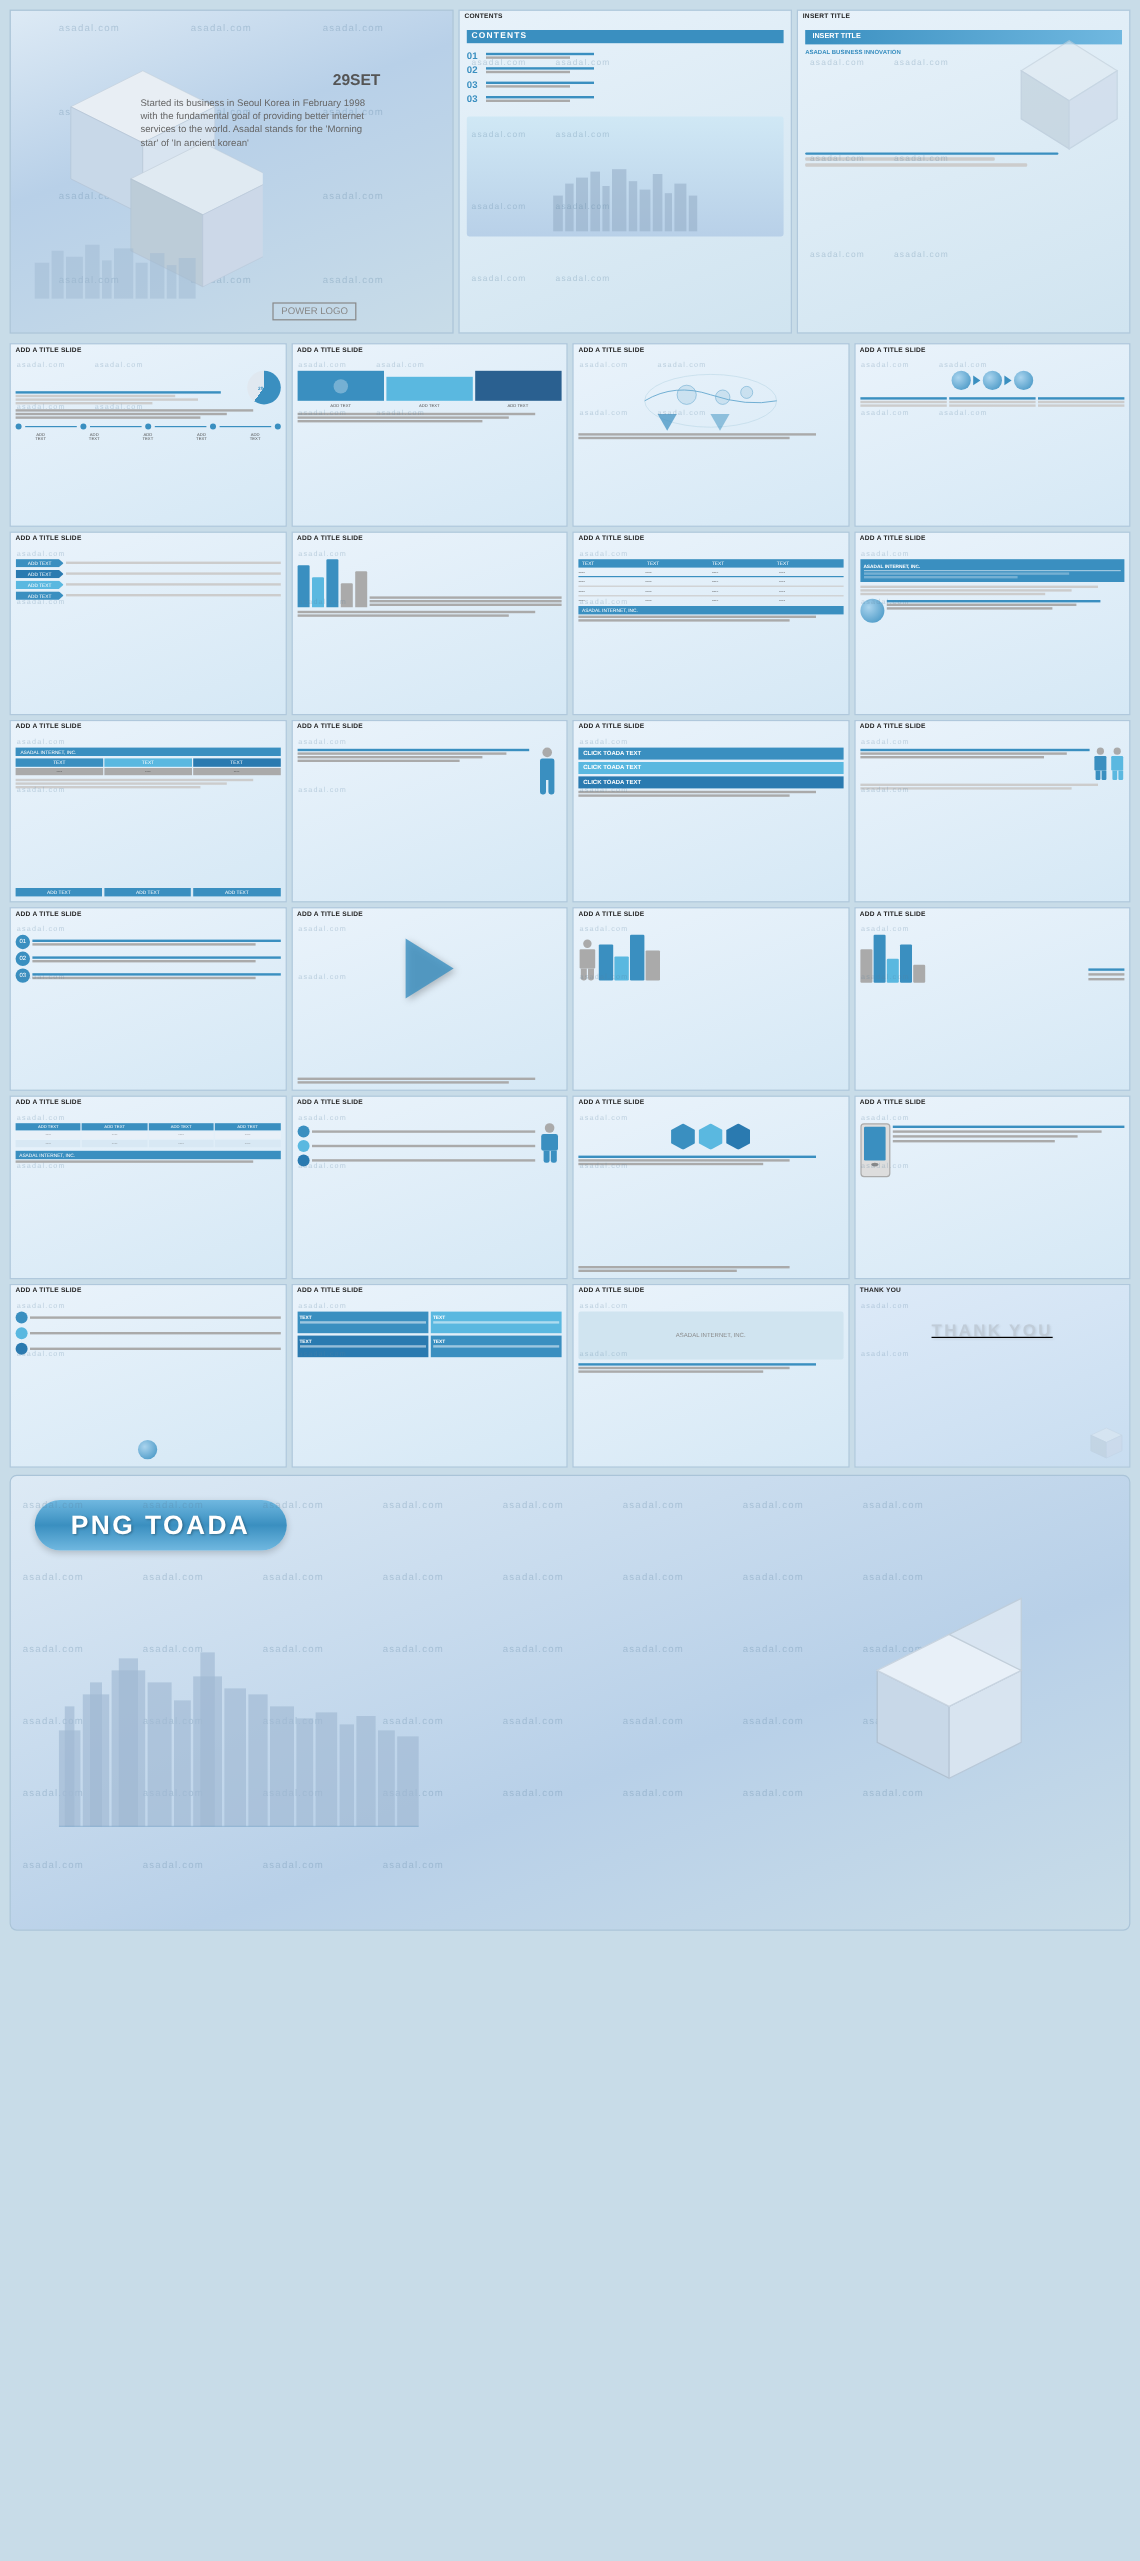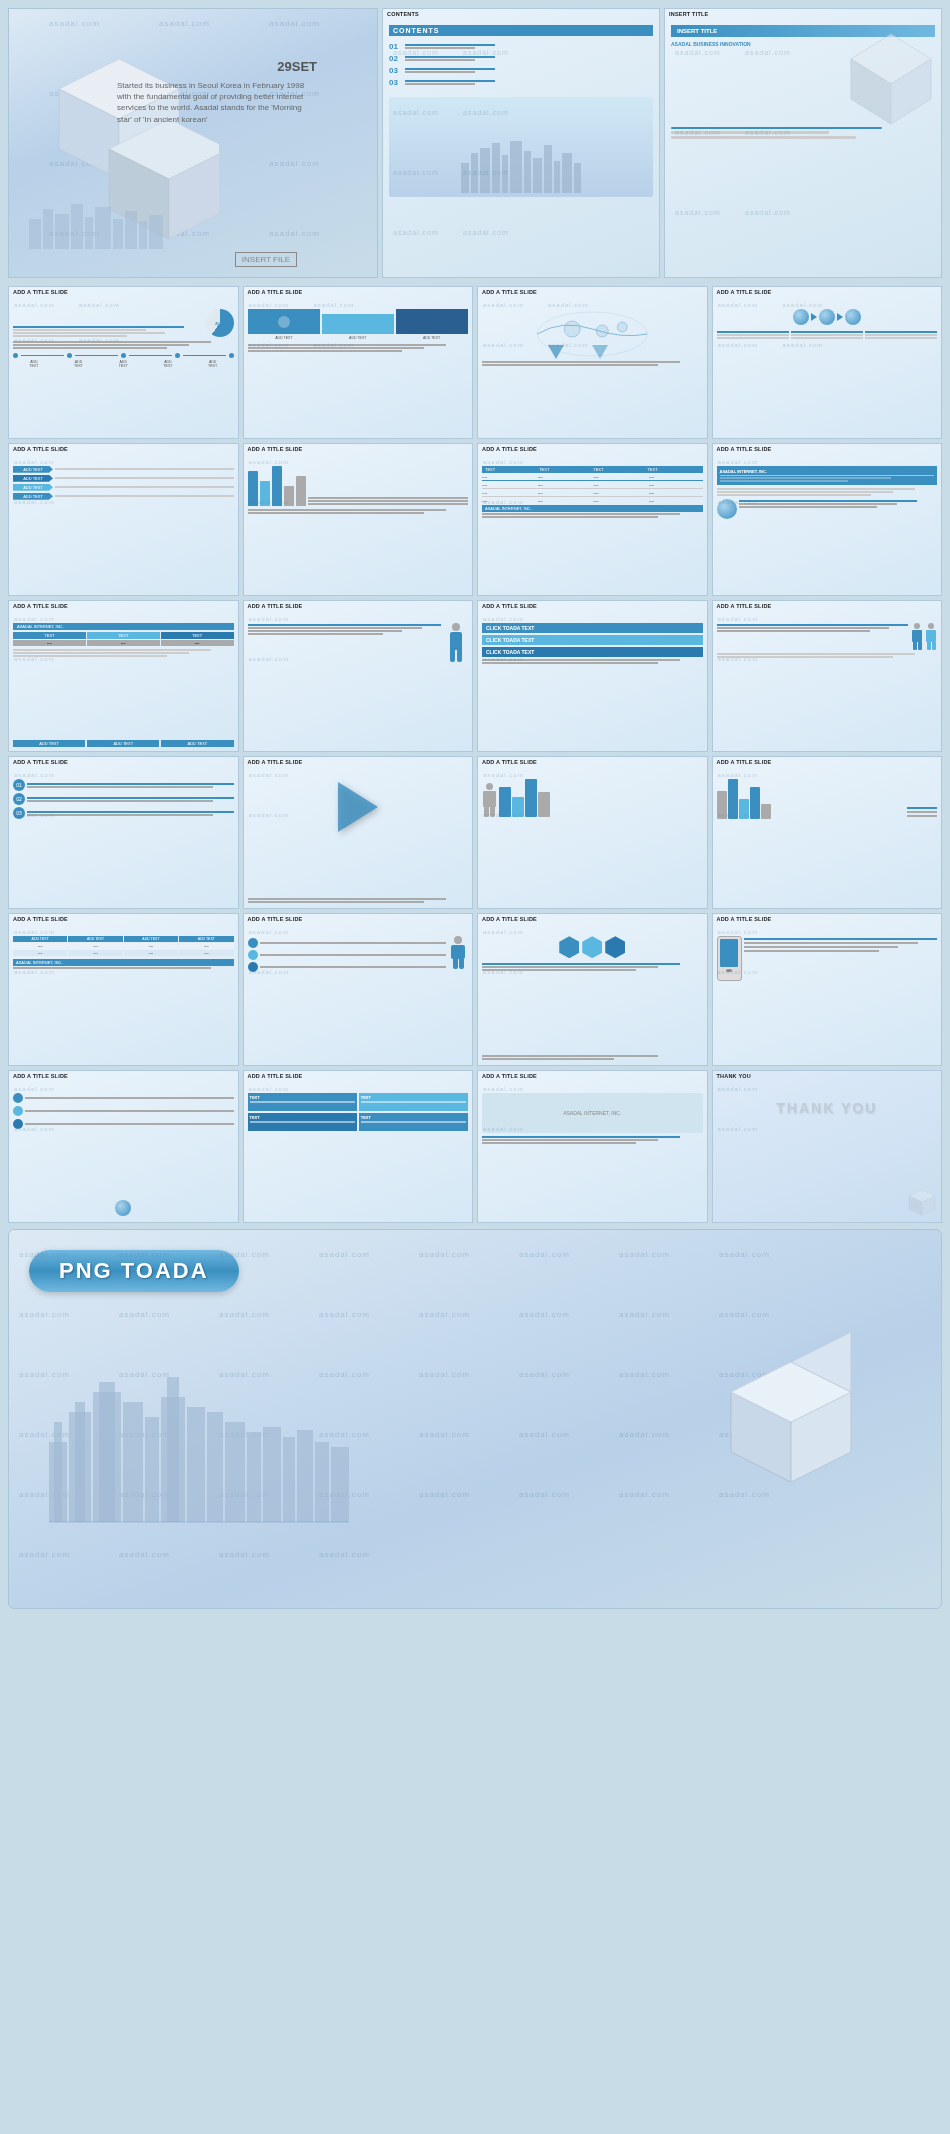--- a/index.html
+++ b/index.html
@@ -255,21 +255,21 @@
               <rect x="120" y="16" width="14" height="34"></rect>
             </g>
           </svg>
         </div>
 
         <div class="hero-text">
           <div class="hero-set-label">29SET</div>
           <div class="hero-subtitle">Started its business in Seoul Korea in February 1998 with the fundamental goal of providing better internet services to the world. Asadal stands for the 'Morning star' of 'In ancient korean'</div>
         </div>
 
-        <div class="hero-insert-logo">INSERT FILE</div>
+        <div class="hero-insert-logo">POWER LOGO</div>
       </div>
     </div>
 
     <div class="hero-right">
 
       <div class="slide-thumb" style="height:270px;">
         <div class="slide-label">CONTENTS</div>
         <div style="padding:16px 6px 4px 6px;">
           <div style="background:#3a8fc0;color:white;font-size:7px;font-weight:bold;padding:2px 4px;margin-bottom:4px;letter-spacing:1px;">CONTENTS</div>
           <div style="margin-top:6px;">
@@ -1050,21 +1050,21 @@
             <div style="height:2px;background:#aaa;margin:1px 0;width:70%;"></div>
           </div>
         </div>
       </div>
       <span class="wm" style="top:15px;left:5px;font-size:6px;">asadal.com</span>
       <span class="wm" style="top:55px;left:5px;font-size:6px;">asadal.com</span>
     </div>
 
     <div class="slide-thumb">
       <div class="slide-inner">
-        <div class="slide-inner-content" style="background:linear-gradient(160deg,#ddeaf8,#c8ddf0);">
+        <div class="slide-inner-content" style="background:linear-gradient(160deg,#ddeaf8,#c8ddf0);text-decoration:underline;">
           <span class="slide-label">THANK YOU</span>
           <div style="margin-top:15px;text-align:center;">
             <div style="font-size:14px;font-weight:900;color:#c0ccd8;letter-spacing:2px;text-shadow:1px 1px 2px rgba(0,0,0,0.1);">THANK YOU</div>
           </div>
 
           <div style="position:absolute;bottom:4px;right:4px;width:30px;height:30px;opacity:0.5;">
             <svg viewBox="0 0 30 30">
               <polygon points="15,2 28,8 15,14 2,8" fill="#e0eaf2" stroke="#c0cdd8" stroke-width="0.5"></polygon>
               <polygon points="2,8 15,14 15,27 2,21" fill="#bcccd8" stroke="#b0c0d0" stroke-width="0.5"></polygon>
               <polygon points="15,14 28,8 28,21 15,27" fill="#ccd8e8" stroke="#b8c8d8" stroke-width="0.5"></polygon>

